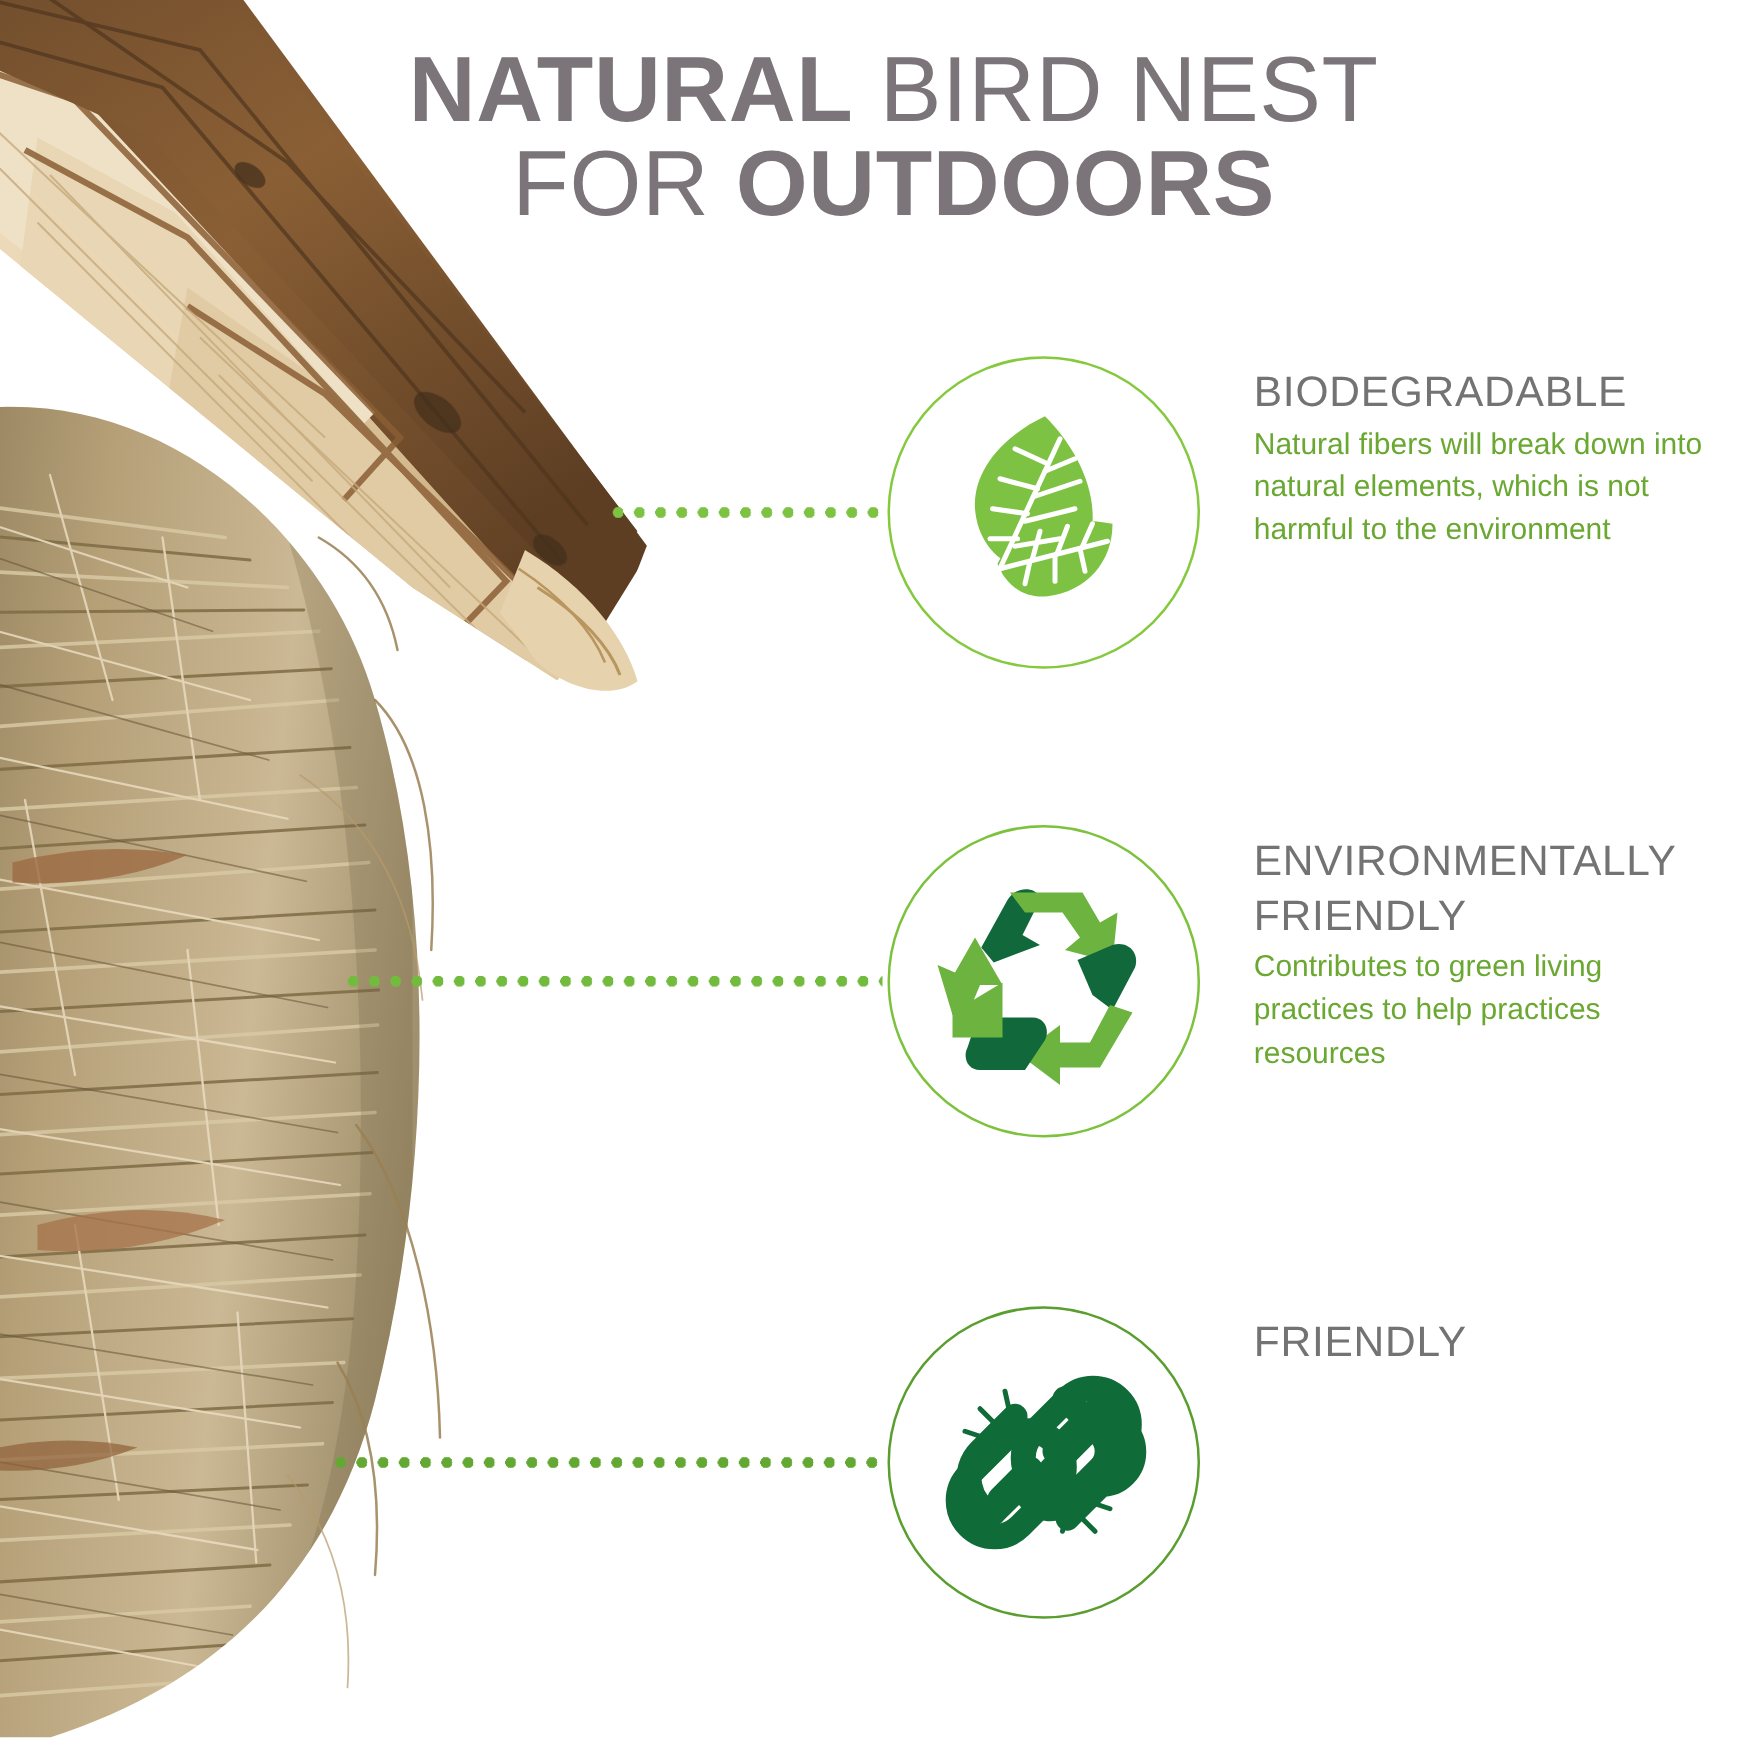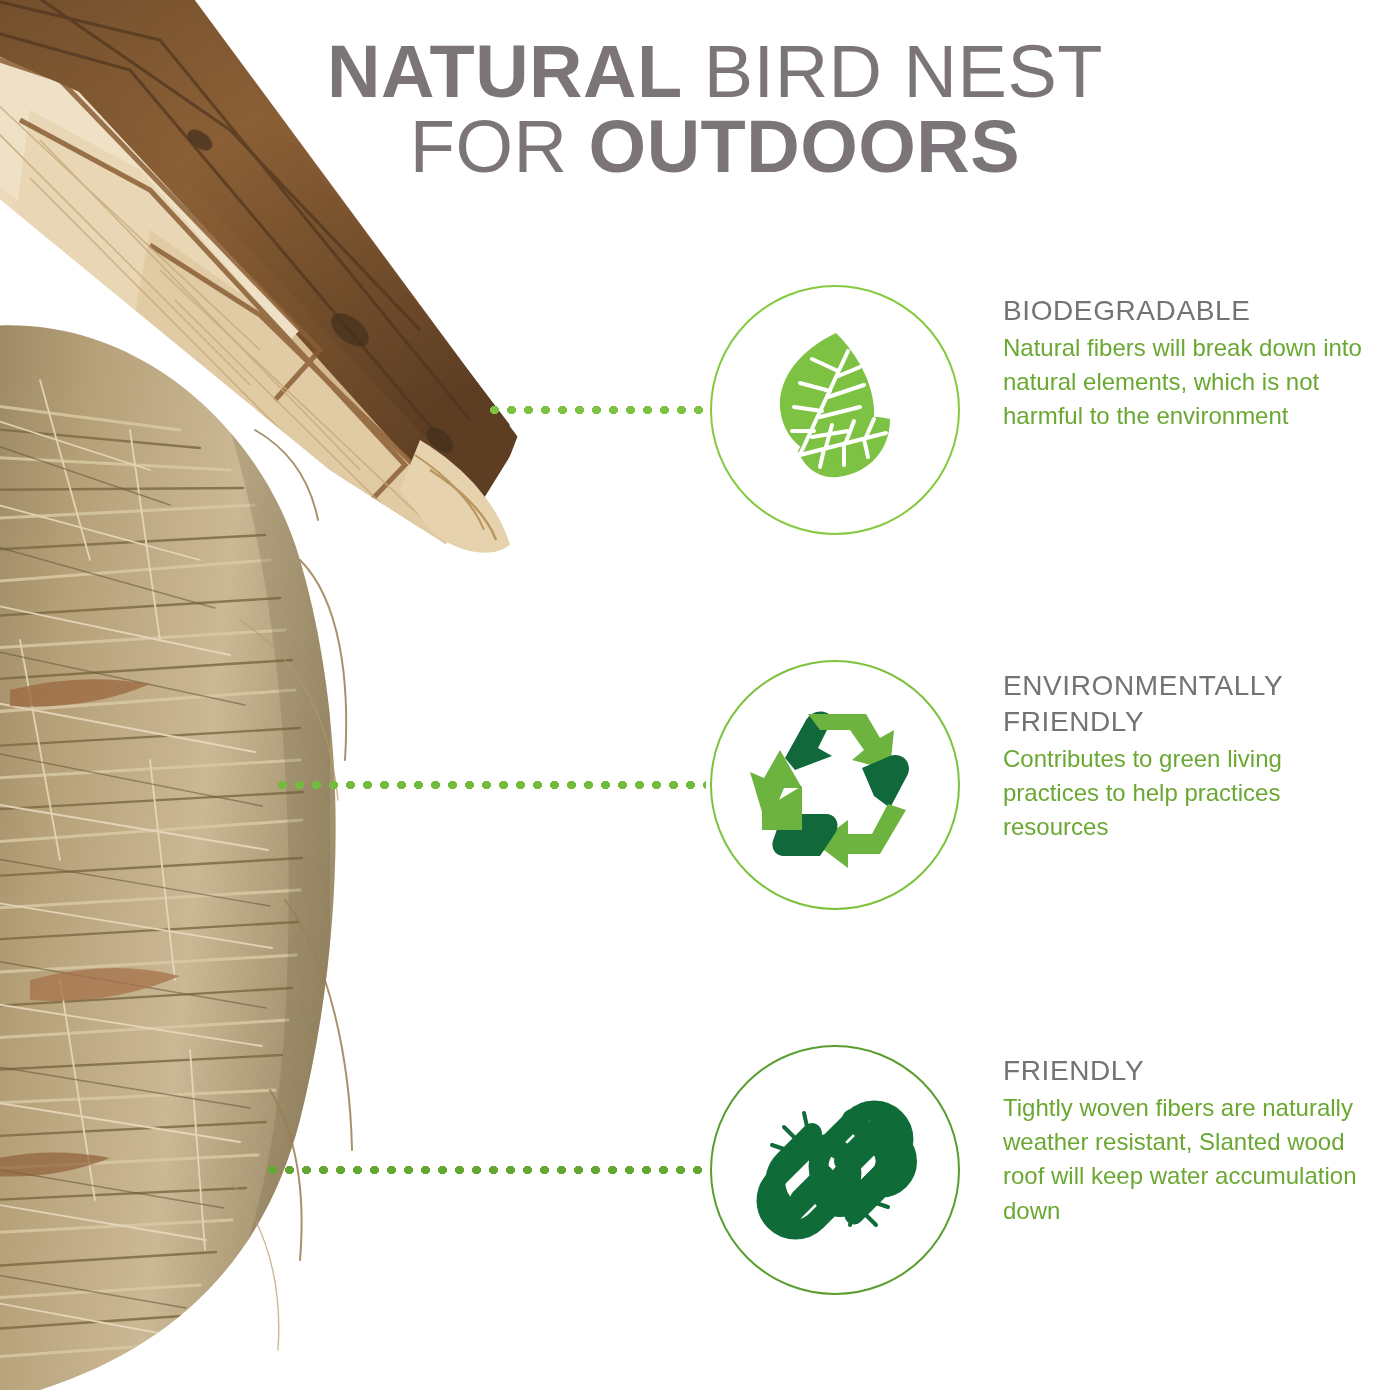--- a/index.html
+++ b/index.html
@@ -53,21 +53,21 @@
     box-sizing:border-box;
     background:#ffffff;
   }
   .f1 .icon-circle{border:2px solid #85c93f;}
   .f2 .icon-circle{border:2px solid #7cc23c;}
   .f3 .icon-circle{border:2px solid #5a9e2f;}
   .icon-circle svg{position:absolute;left:50%;top:50%;transform:translate(-50%,-50%);}
 
   .txt{position:absolute; left:1003px; width:372px; top:8px;}
   .f-head{
-    font-size:28px; font-weight:400; color:#737373;
+    font-size:34px; font-weight:400; color:#737373;
     letter-spacing:.6px; line-height:1.28; margin:0 0 2px 0;
   }
   .f-body{
     font-size:24px; font-weight:400; color:#6aa832;
     line-height:1.43; margin:0;
   }
 </style>
 </head>
 <body>
 
@@ -341,15 +341,14 @@
         <path d="M68,56 L64,38"></path>
         <path d="M130,126 L148,132"></path>
           <path d="M122,136 L136,150"></path>
         <path d="M114,132 L110,150"></path>
       </g>
     </svg>
   </div>
 
   <div class="txt">
     <p class="f-head">FRIENDLY</p>
-    <p class="f-body">Tightly woven fibers are naturally weather resistant, Slanted wood roof will keep water accumulation down</p>
   </div>
 </div>
 
 </body></html>

